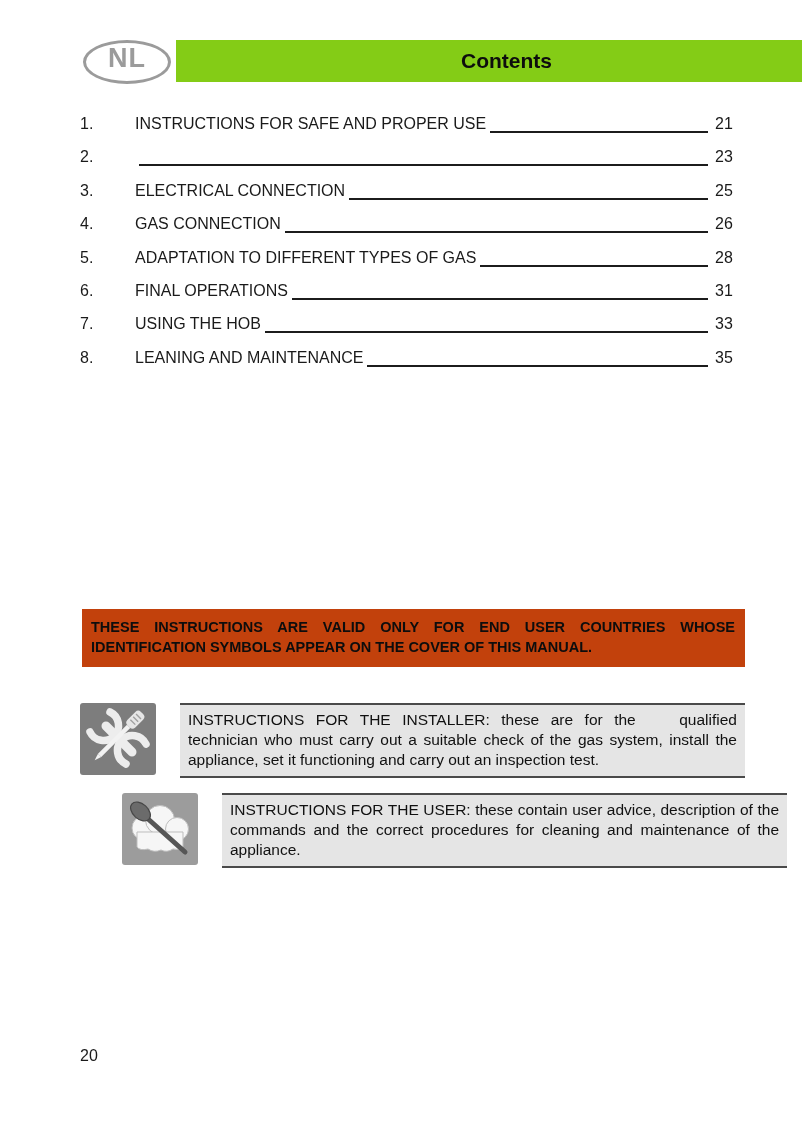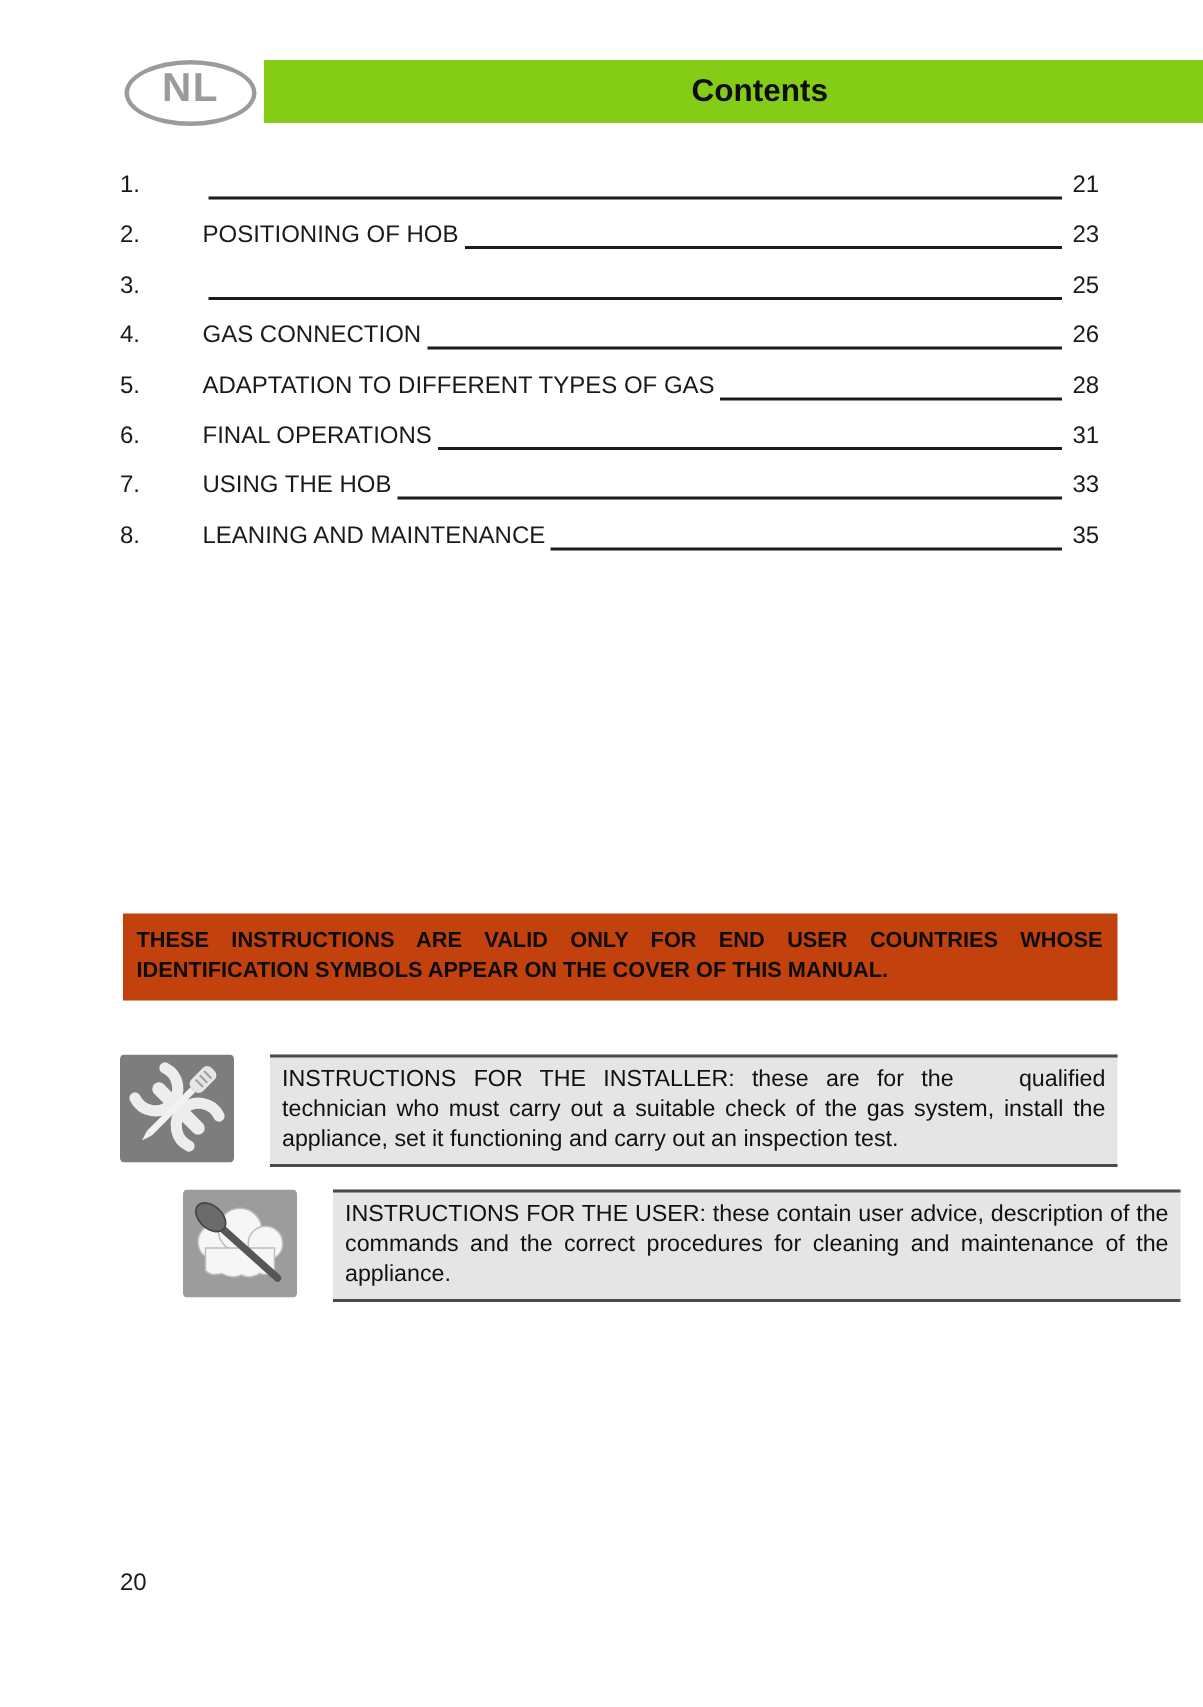--- a/index.html
+++ b/index.html
@@ -89,31 +89,32 @@
   <div class="logo-oval">
     <span>NL</span>
   </div>
   <div class="title-bar">
     <h1>Contents</h1>
   </div>
 
   <div class="toc">
     <div class="toc-row">
       <span class="toc-num">1.</span>
+      <span class="toc-title">INSTRUCTIONS FOR SAFE AND PROPER USE</span>
       <span class="toc-leader"></span>
       <span class="toc-page">21</span>
     </div>
     <div class="toc-row">
       <span class="toc-num">2.</span>
-      <span class="toc-title">POSITIONING OF HOB</span>
       <span class="toc-leader"></span>
       <span class="toc-page">23</span>
     </div>
     <div class="toc-row">
       <span class="toc-num">3.</span>
+      <span class="toc-title">ELECTRICAL CONNECTION</span>
       <span class="toc-leader"></span>
       <span class="toc-page">25</span>
     </div>
     <div class="toc-row">
       <span class="toc-num">4.</span>
       <span class="toc-title">GAS CONNECTION</span>
       <span class="toc-leader"></span>
       <span class="toc-page">26</span>
     </div>
     <div class="toc-row">

